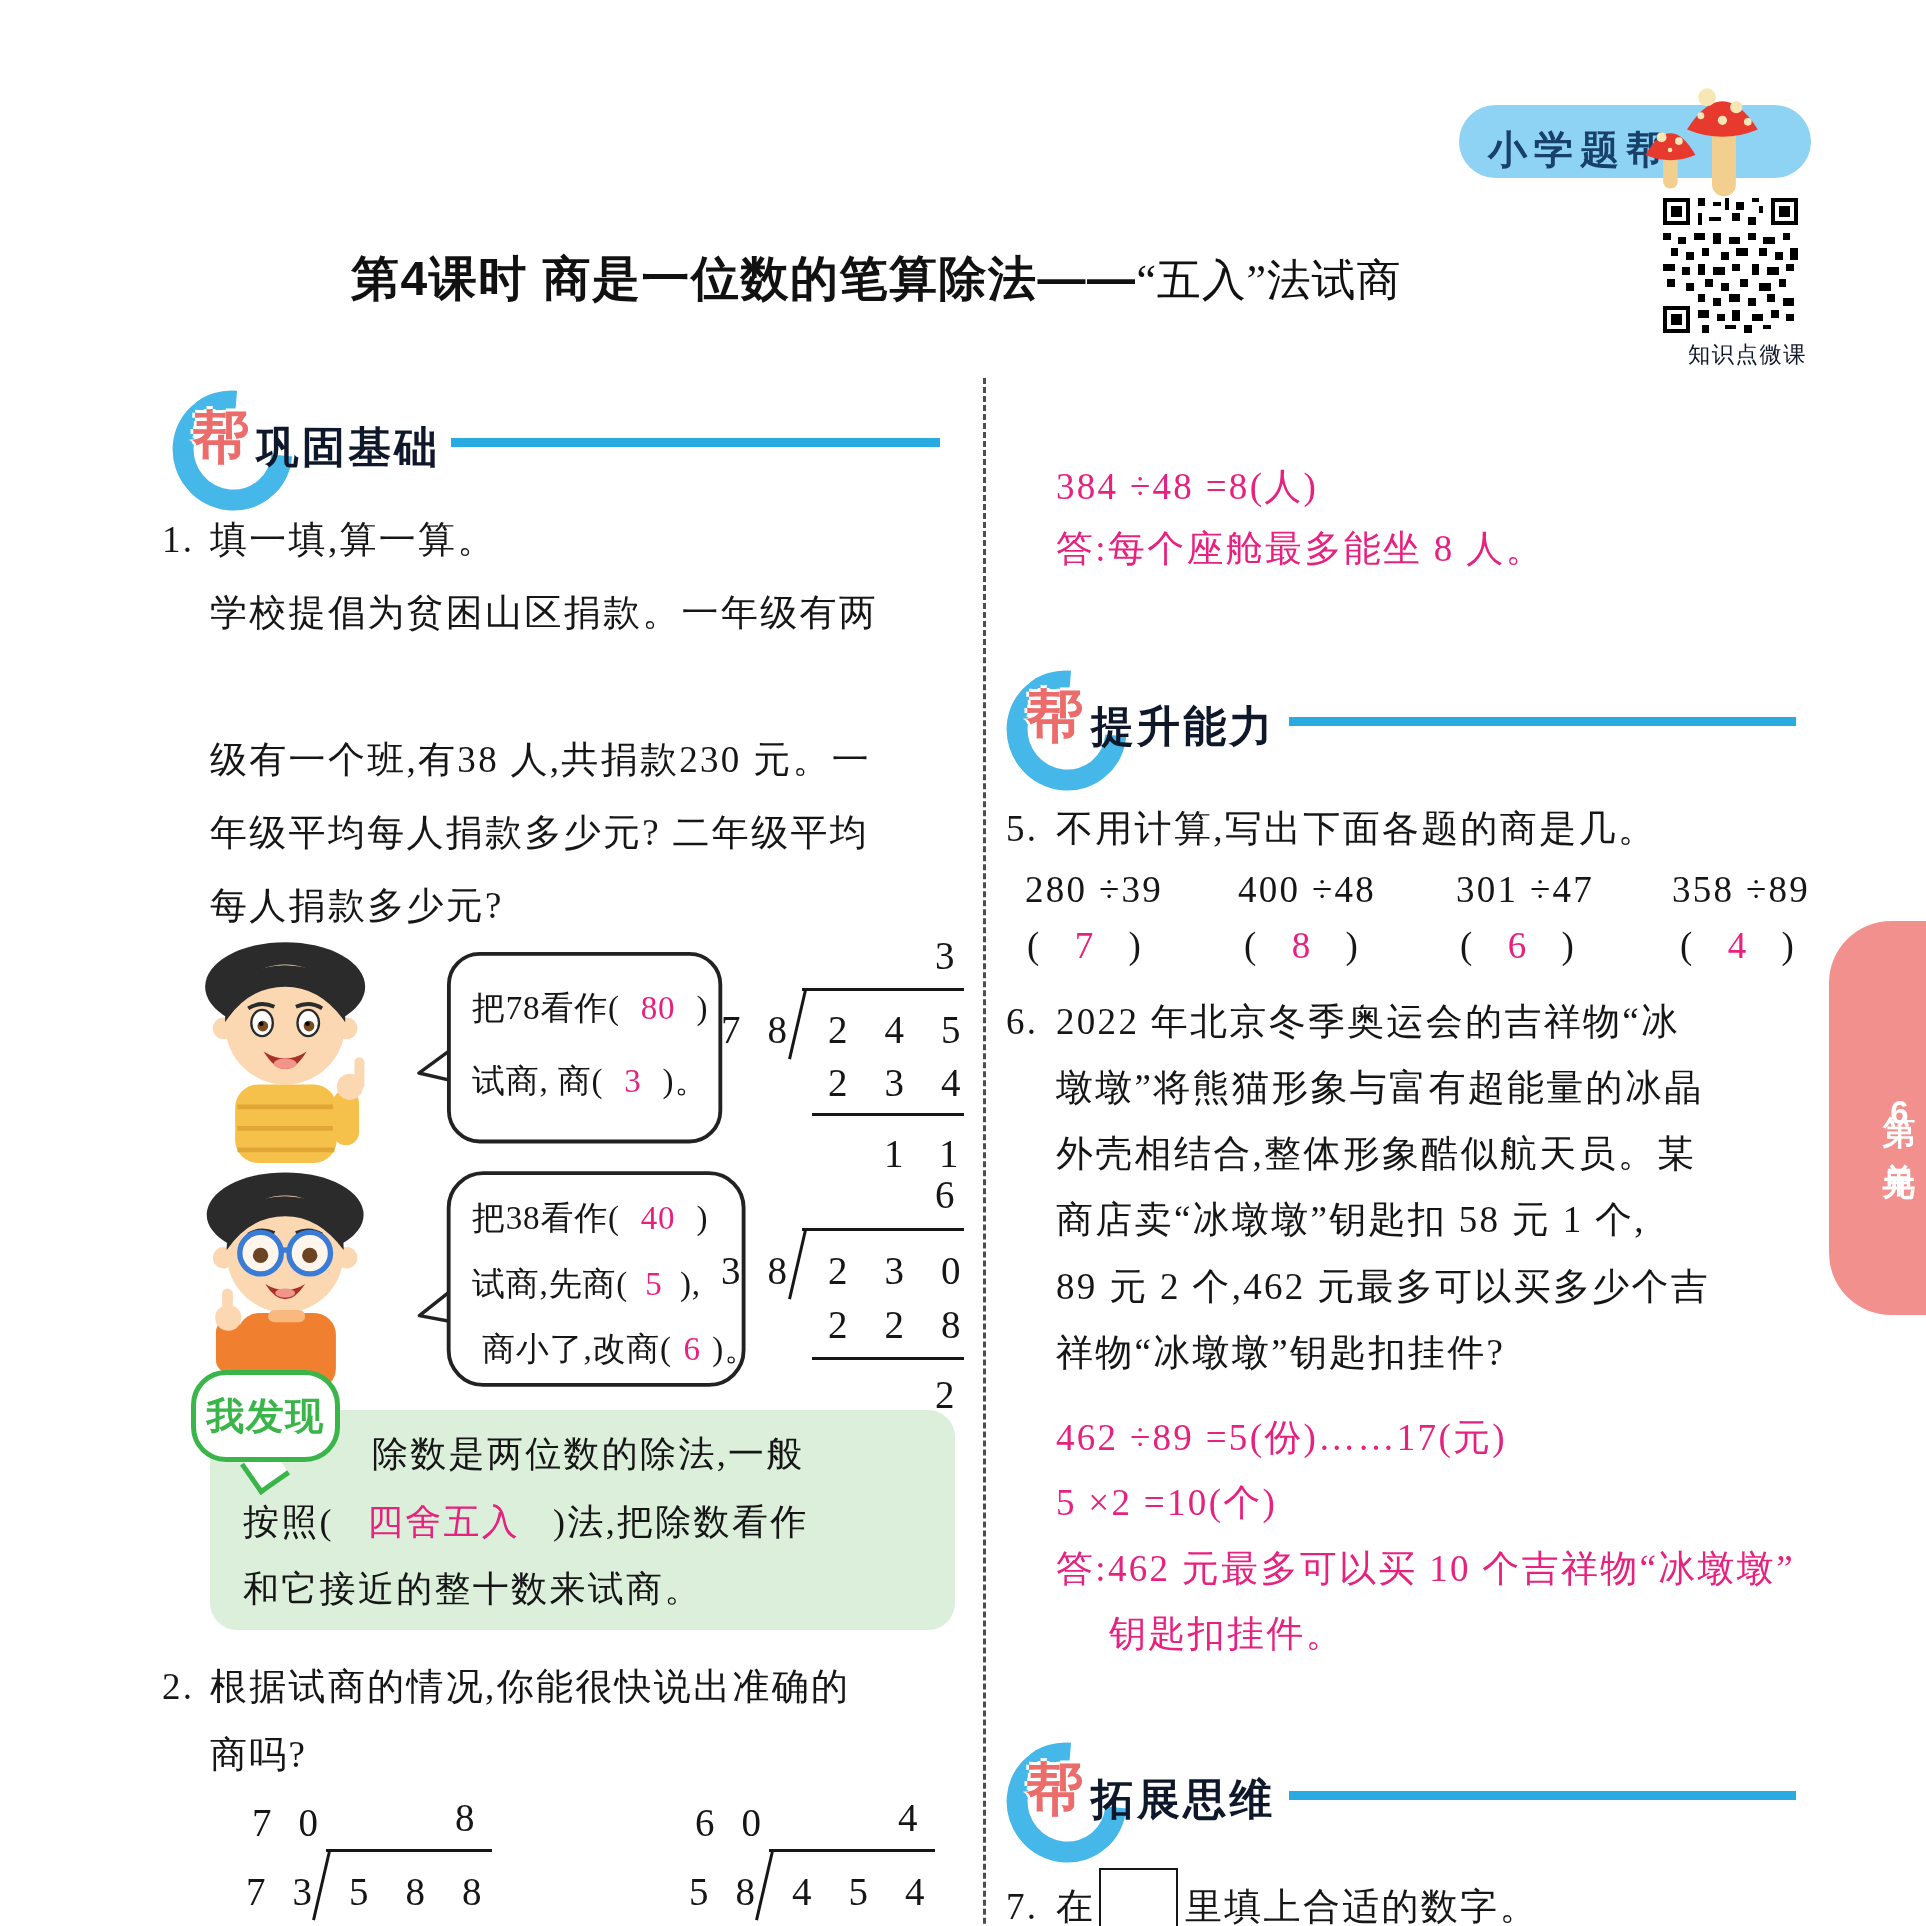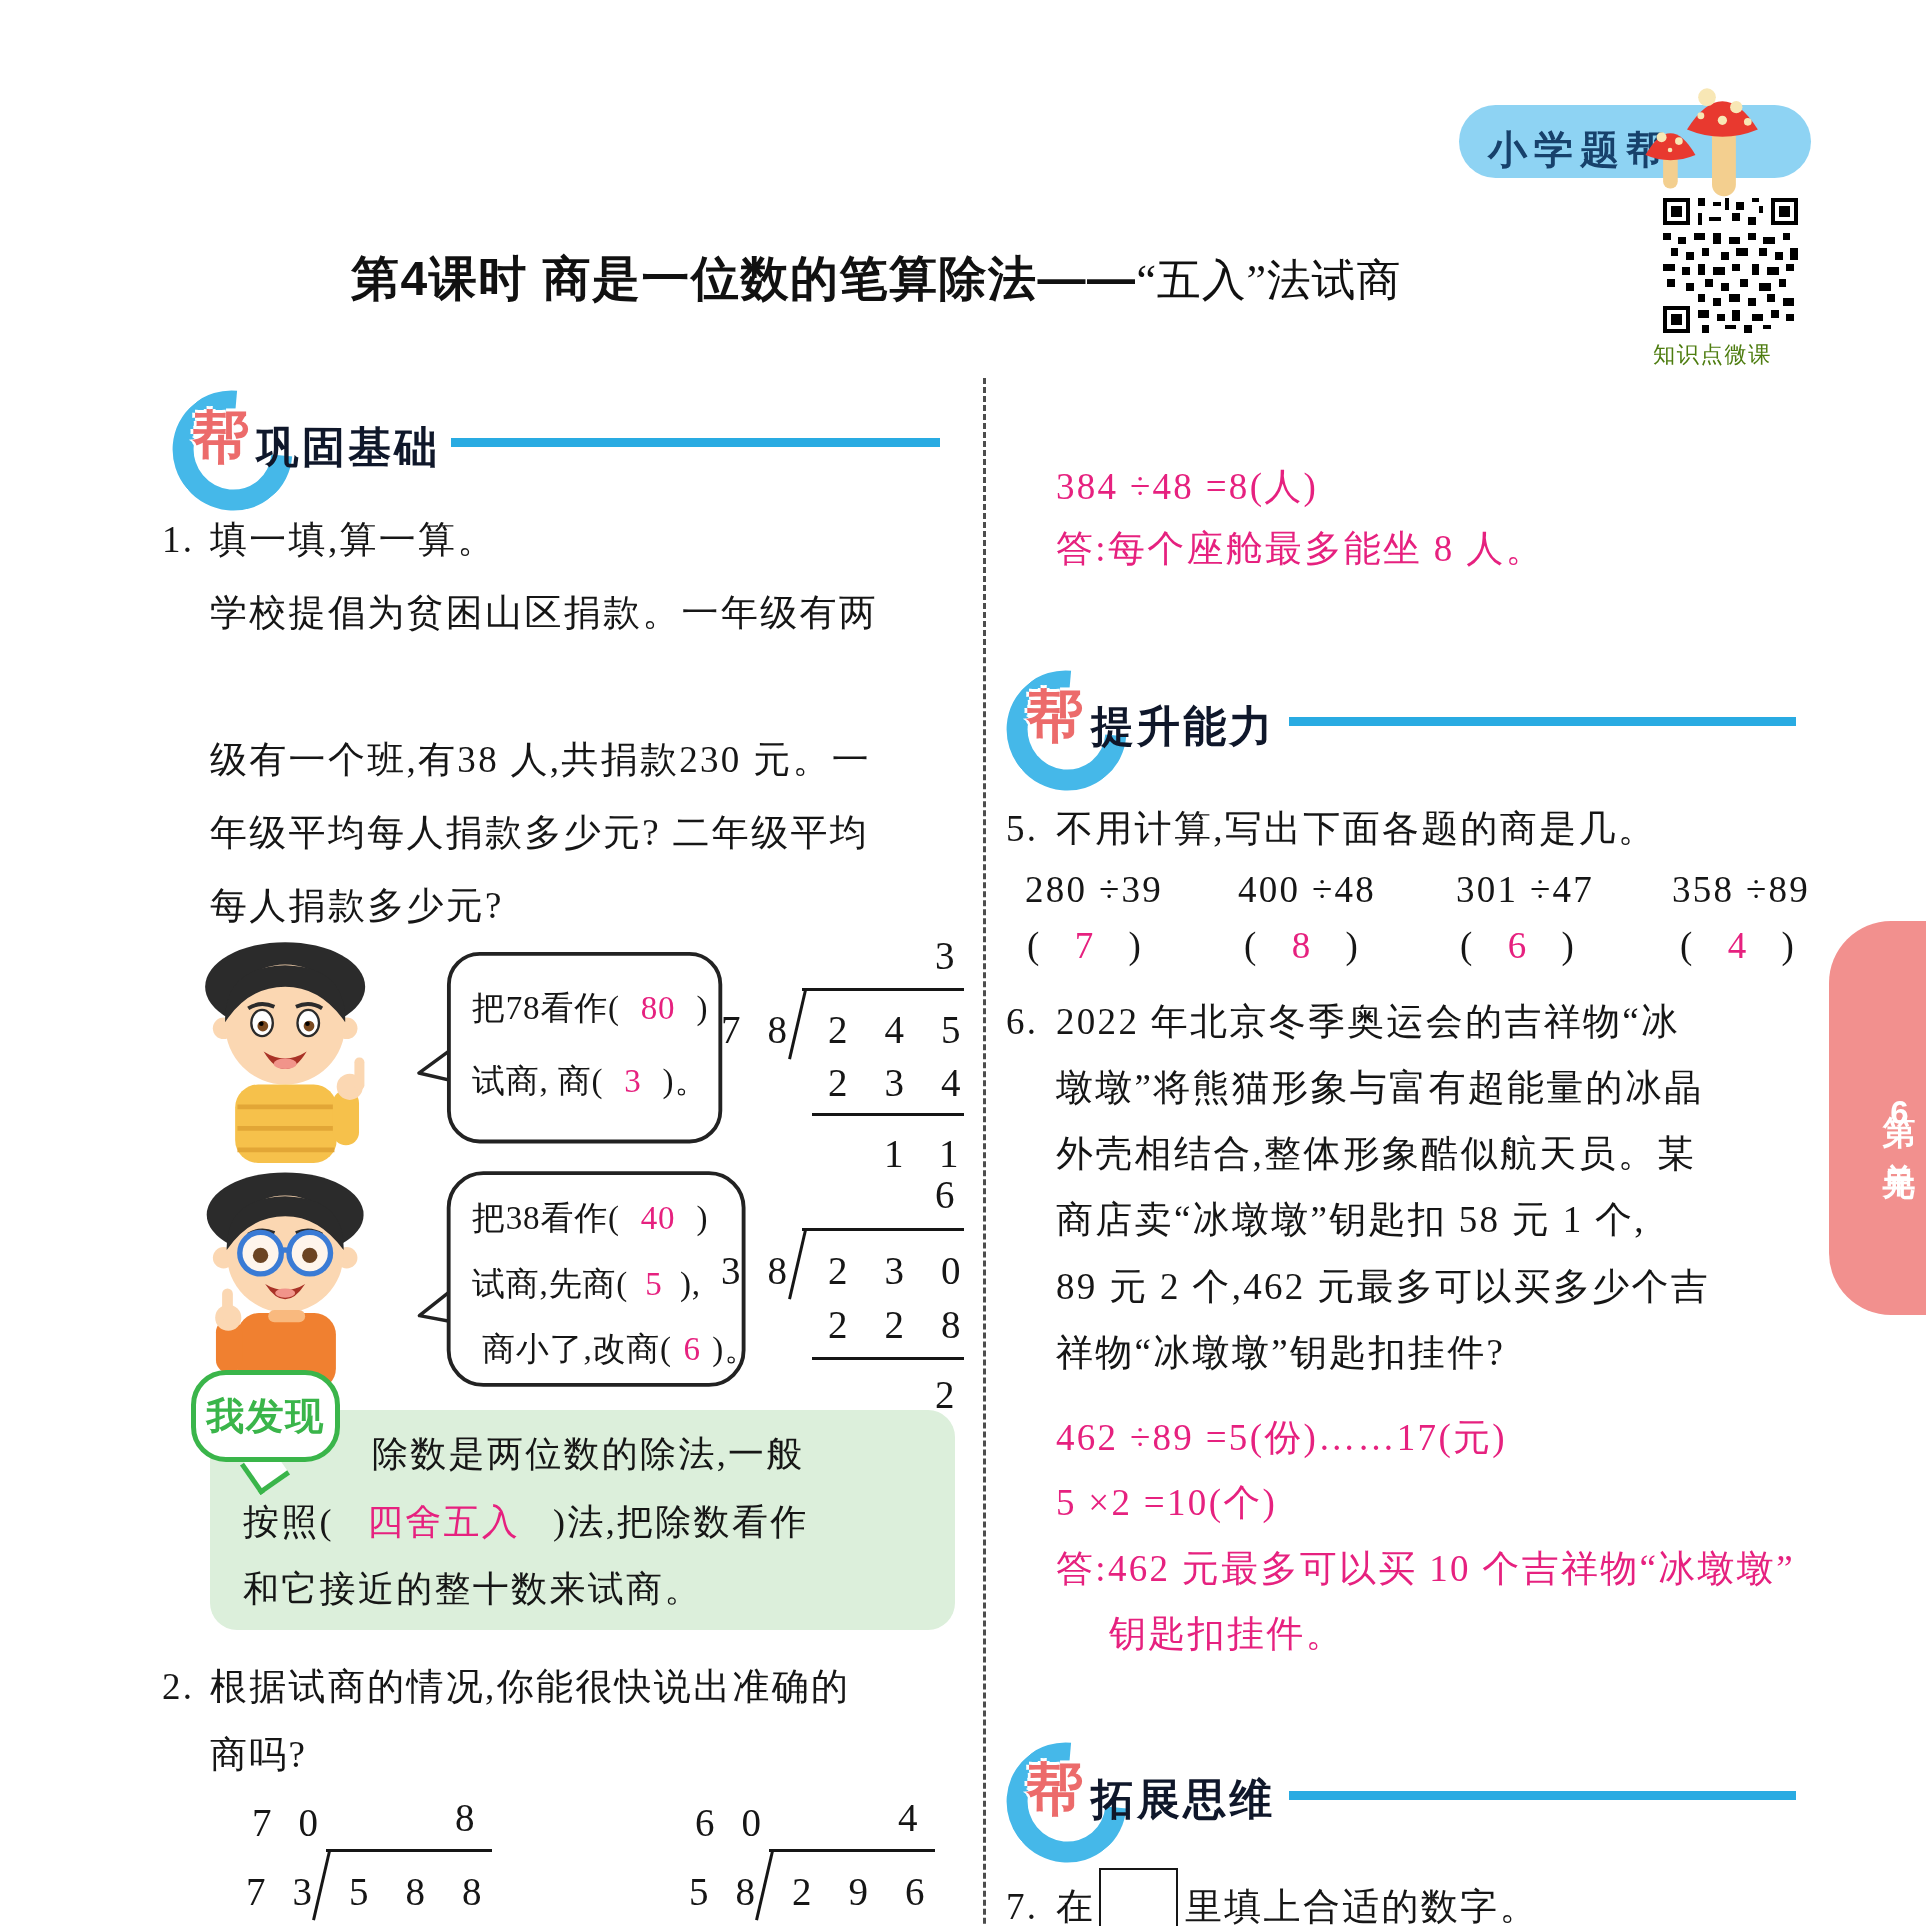--- a/index.html
+++ b/index.html
@@ -18,22 +18,22 @@
   .csw{position:absolute;width:77px;height:79px;border:21.6px solid #45b8e9;
        border-right-color:transparent;border-radius:50%;transform:rotate(-40deg);}
   .bang{position:absolute;font:bold 58px "Liberation Sans",sans-serif;color:#ec6b6b;
         text-shadow:-2.7px 0 0 #fff,2.7px 0 0 #fff,0 -2.7px 0 #fff,0 2.7px 0 #fff;}
   .slabel{position:absolute;font:bold 43px "Liberation Sans",sans-serif;color:#0f172a;letter-spacing:3.1px;white-space:nowrap;}
   .bline{position:absolute;height:8.5px;background:#29abe2;}
   .divider{position:absolute;left:983px;top:378px;height:2203px;width:0;border-left:3.5px dashed #4d4d4d;}
   .pill{position:absolute;left:1459px;top:105px;width:352px;height:73px;background:#8ed3f3;border-radius:39px;}
   .pilltxt{position:absolute;left:1488px;top:123px;font:bold 39px "Liberation Sans",sans-serif;
            color:#17416b;letter-spacing:7px;white-space:nowrap;}
-  .qrcap{position:absolute;left:1653px;top:340px;width:154px;text-align:left;
-         font:22.3px "Liberation Serif",serif;color:#4d7c0f;letter-spacing:1.5px;}
+  .qrcap{position:absolute;left:1653px;top:340px;width:154px;text-align:right;
+         font:22.3px "Liberation Serif",serif;color:#0f172a;letter-spacing:1.5px;}
   .title{position:absolute;left:351px;top:247px;white-space:nowrap;color:#111;text-align:right;}
   .title .tb{font:bold 48px "Liberation Sans",sans-serif;letter-spacing:1.5px;}
   .title .tl{font:44px "Liberation Serif",serif;letter-spacing:0.8px;}
   .tab{position:absolute;left:1829px;top:921px;width:139px;height:394px;background:#f2908e;
        border-radius:62px 0 0 62px;display:flex;align-items:center;justify-content:center;}
   .tabtxt{writing-mode:vertical-rl;text-orientation:upright;font:bold 33px "Liberation Sans",sans-serif;
           color:#fff;letter-spacing:5.4px;}
   .gpanel{position:absolute;left:210px;top:1410px;width:745px;height:220px;background:#dcefdb;border-radius:27px;}
   .gbadge{position:absolute;left:191px;top:1370px;width:139px;height:82px;background:#fff;
           border:5.8px solid #3ab54a;border-radius:35px;display:flex;align-items:center;justify-content:center;}
@@ -270,21 +270,21 @@
   <div class="sl" style="left:328px;top:1851px"></div>
   <div class="dv ls70" style="left:246px;top:1871px">73</div>
   <div class="dv ls95" style="left:349px;top:1871px">588</div>
   <div class="dv ls95" style="left:349px;top:1925px">584</div>
 
   <div class="dv ls70" style="left:695px;top:1802px">60</div>
   <div class="dv" style="left:898px;top:1797px">4</div>
   <div class="hbar" style="left:769px;top:1849px;width:166px"></div>
   <div class="sl" style="left:771px;top:1851px"></div>
   <div class="dv ls70" style="left:689px;top:1871px">58</div>
-  <div class="dv ls95" style="left:792px;top:1871px">296</div>
+  <div class="dv ls95" style="left:792px;top:1871px">454</div>
   <div class="dv ls95" style="left:792px;top:1925px">232</div>
 
   <div class="t pktxt" style="left:1056px;top:465px">384 ÷48 =8(人)</div>
   <div class="t pktxt" style="left:1056px;top:527px">答:每个座舱最多能坐 8 人。</div>
 
   <div class="csw" style="left:1007px;top:670px"></div>
   <div class="bang" style="left:1026px;top:678px">帮</div>
   <div class="slabel" style="left:1091px;top:698px">提升能力</div>
   <div class="bline" style="left:1289px;top:717px;width:507px"></div>
 

